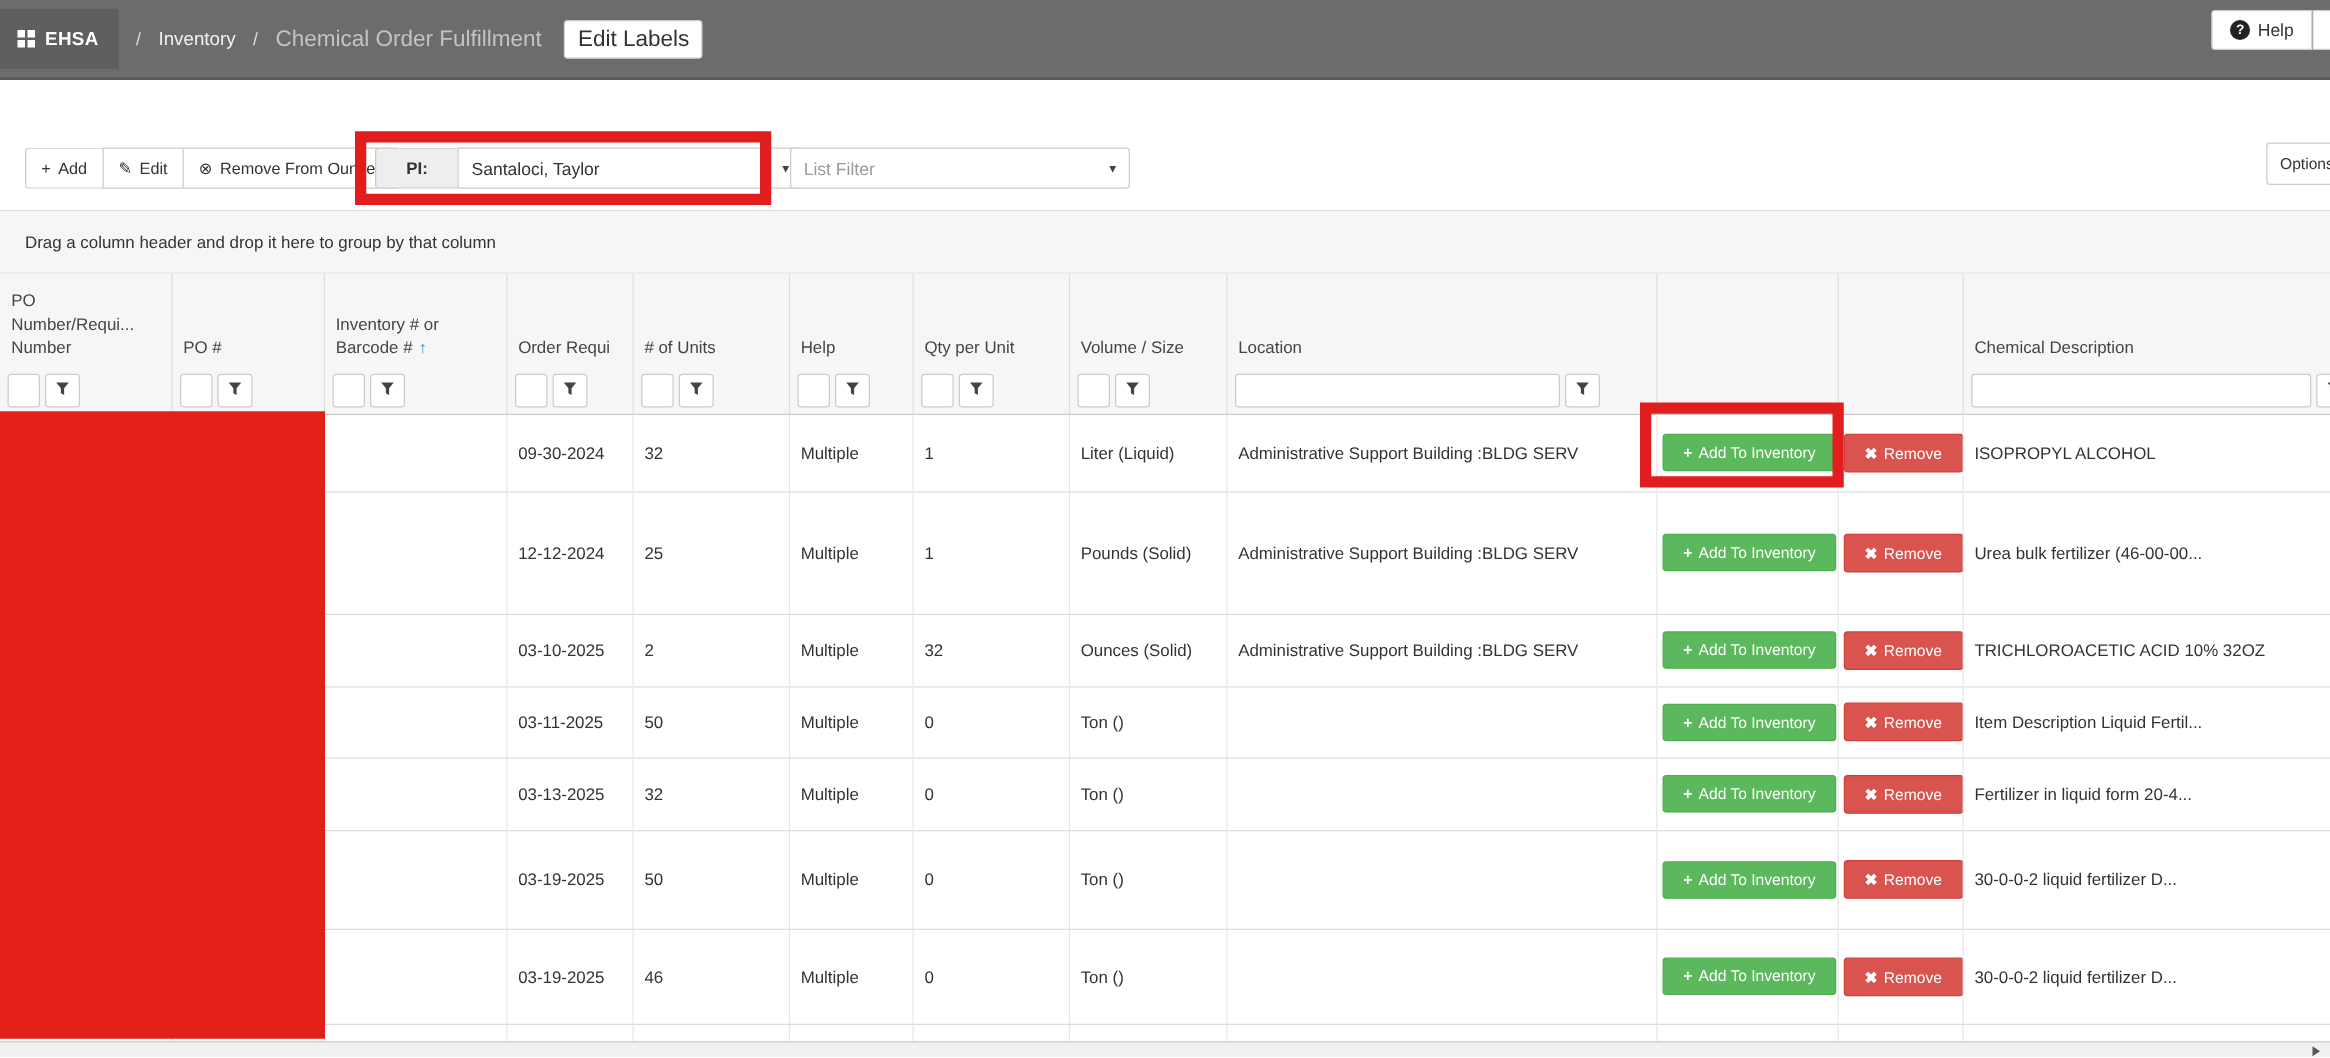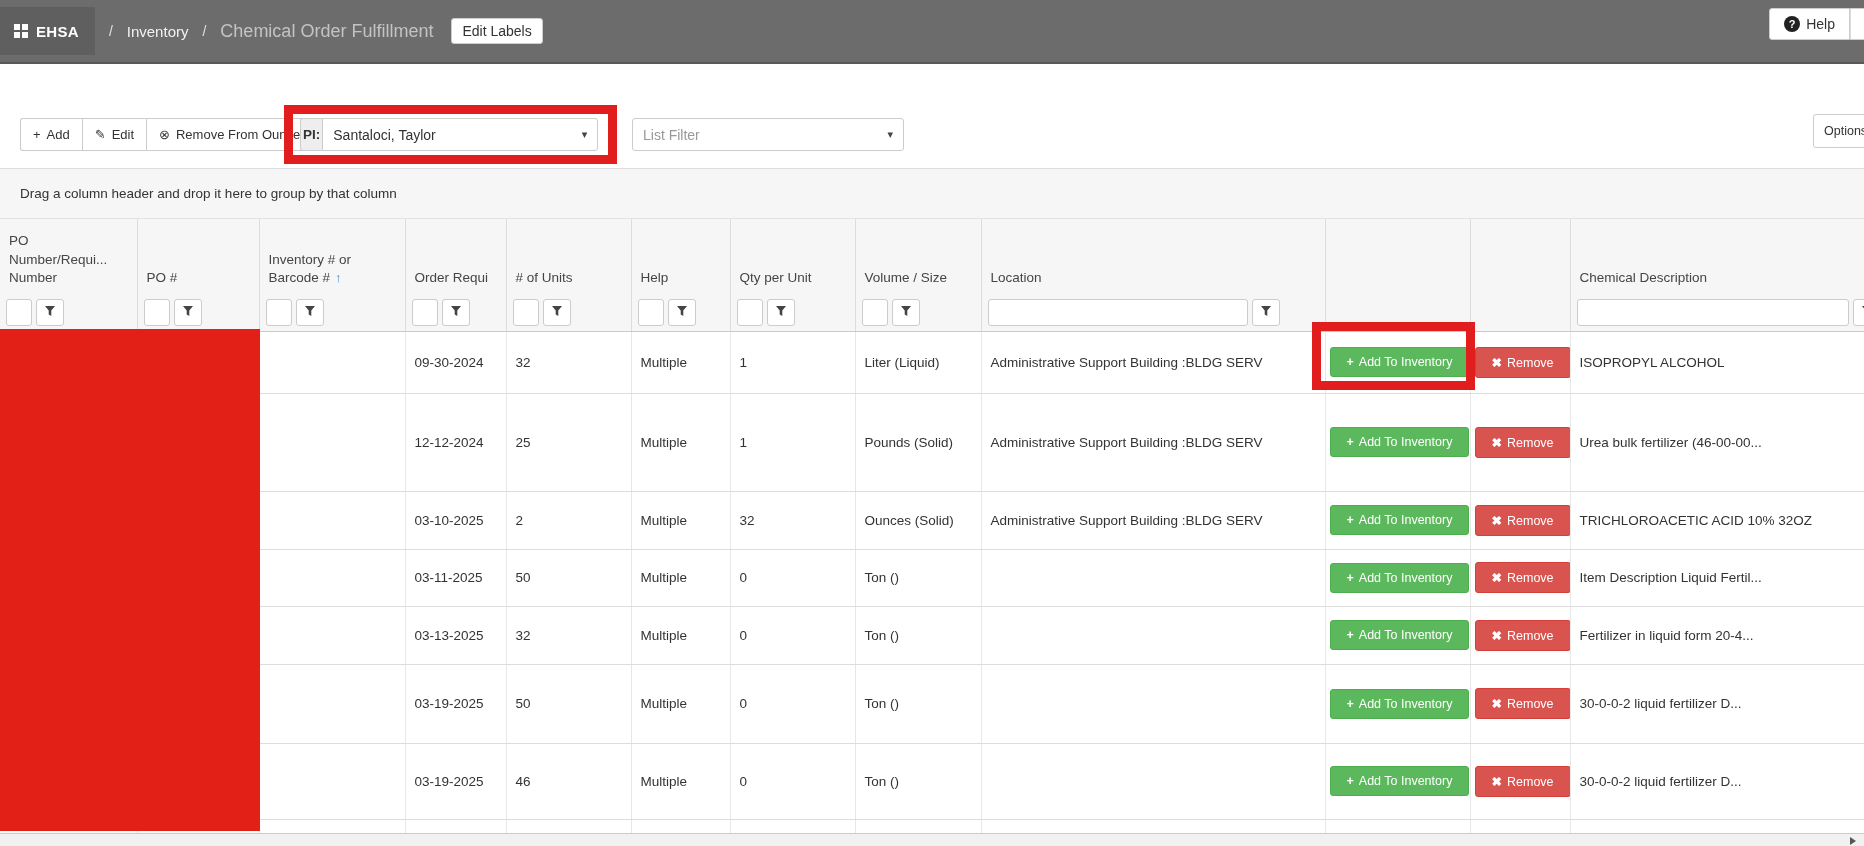--- a/index.html
+++ b/index.html
@@ -12,21 +12,21 @@
             border-bottom:2px solid #585858; display:flex; align-items:center; }
   .brand { height:48px; display:flex; align-items:center; padding:0 16px 0 14px; background:#5f5f5f; cursor:pointer; }
   .grid-icon { display:inline-grid; grid-template-columns:6px 6px; grid-gap:2px; margin-right:8px; }
   .grid-icon i { width:6px; height:6px; background:#fff; display:block; }
   .brand-text { color:#fff; font-size:15px; font-weight:bold; letter-spacing:.3px; }
   .crumb-sep { color:#e0e0e0; font-size:14px; margin:0 14px; }
   .crumb { color:#f2f2f2; font-size:15px; text-decoration:none; cursor:pointer; }
   .page-title { color:#c3c3c3; font-size:18px; }
   .btn { font-family:"Liberation Sans", sans-serif; background:#fff; border:1px solid #ccc; border-radius:3px;
          color:#333; font-size:13px; cursor:pointer; }
-  .edit-labels { margin-left:18px; padding:4px 10px; font-size:14px; }
+  .edit-labels { margin-left:18px; padding:4px 10px; font-size:18px; }
   .help-wrap { position:absolute; right:-26px; top:8px; display:flex; }
   .help { display:flex; align-items:center; padding:7px 14px; border-radius:3px 0 0 3px; font-size:14px; }
   .help-icon { width:16px; height:16px; border-radius:50%; background:#222; color:#fff; font-size:11px; font-weight:bold;
                display:inline-flex; align-items:center; justify-content:center; margin-right:6px; }
   .help-extra { width:40px; background:#fff; border:1px solid #ccc; border-left:1px solid #ddd; border-radius:0 3px 3px 0; }
 
   
   .tabstrip { position:absolute; top:50px; left:0; width:100%; height:46px; border-bottom:1px solid #d5d5d5;
               display:flex; align-items:flex-end; background:#fff; }
   .tab { height:38px; display:flex; align-items:center; padding:0 18px; font-size:15px; cursor:pointer;
@@ -37,21 +37,21 @@
 
   
   .toolbar { position:absolute; top:97px; left:0; width:100%; height:71px; background:#fff; }
   .btn-group { position:absolute; left:20px; top:21px; display:flex; }
   .btn-group .btn { height:33px; padding:0 12px; display:flex; align-items:center; border-radius:0; border-right:none; font-size:13px; }
   .btn-group .btn:first-child { border-radius:3px 0 0 3px; }
   .btn-group .btn:last-child  { border-radius:0 3px 3px 0; border-right:1px solid #ccc; }
   .t-icon { margin-right:6px; font-size:13px; color:#333; font-style:normal; }
   .pi-group { position:absolute; left:300px; top:21px; display:flex; height:33px; }
   .pi-label { background:#eee; border:1px solid #ccc; border-right:none; border-radius:3px 0 0 3px;
-              display:flex; align-items:center; padding:0 2px; font-size:13.5px; font-weight:bold; color:#333; }
+              display:flex; align-items:center; padding:0 24px; font-size:13.5px; font-weight:bold; color:#333; }
   .select { background:#fff; border:1px solid #ccc; border-radius:0 3px 3px 0; display:flex; align-items:center;
             padding:0 10px; font-size:14px; color:#333; cursor:pointer; position:relative; }
   .pi-select { width:276px; }
   .caret { margin-left:auto; color:#444; font-size:11px; }
   .list-filter { position:absolute; left:632px; top:21px; width:272px; height:33px; border-radius:3px; }
   .placeholder { color:#999; }
   .options-btn { position:absolute; left:1813px; top:17px; height:34px; padding:0 10px; display:flex; align-items:center; font-size:12.5px; }
 
   
   .grid { position:absolute; top:168px; left:0; width:1950px; bottom:13px; border-top:1px solid #ddd; overflow:hidden; }

